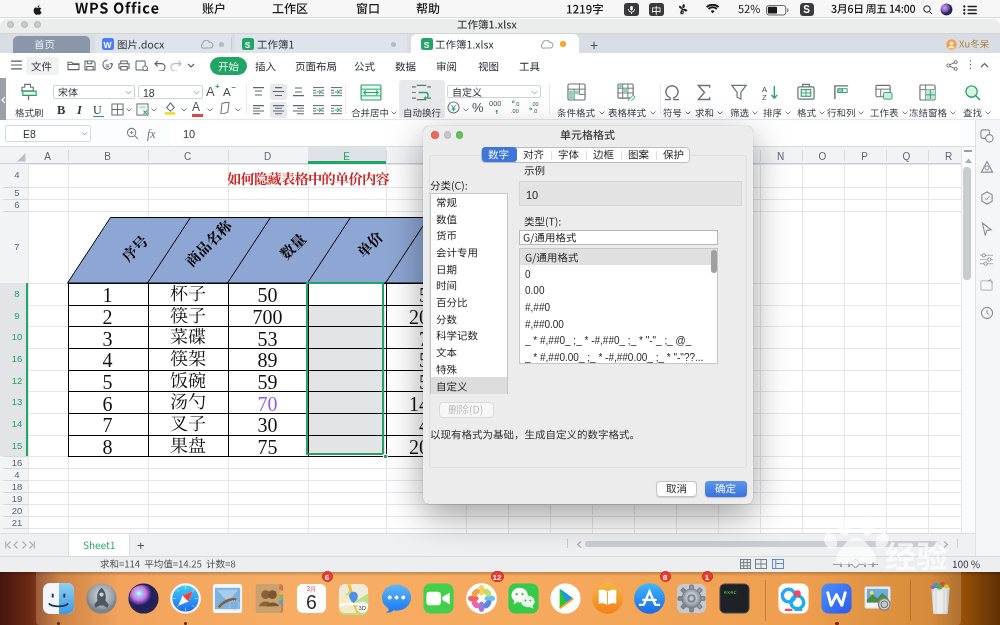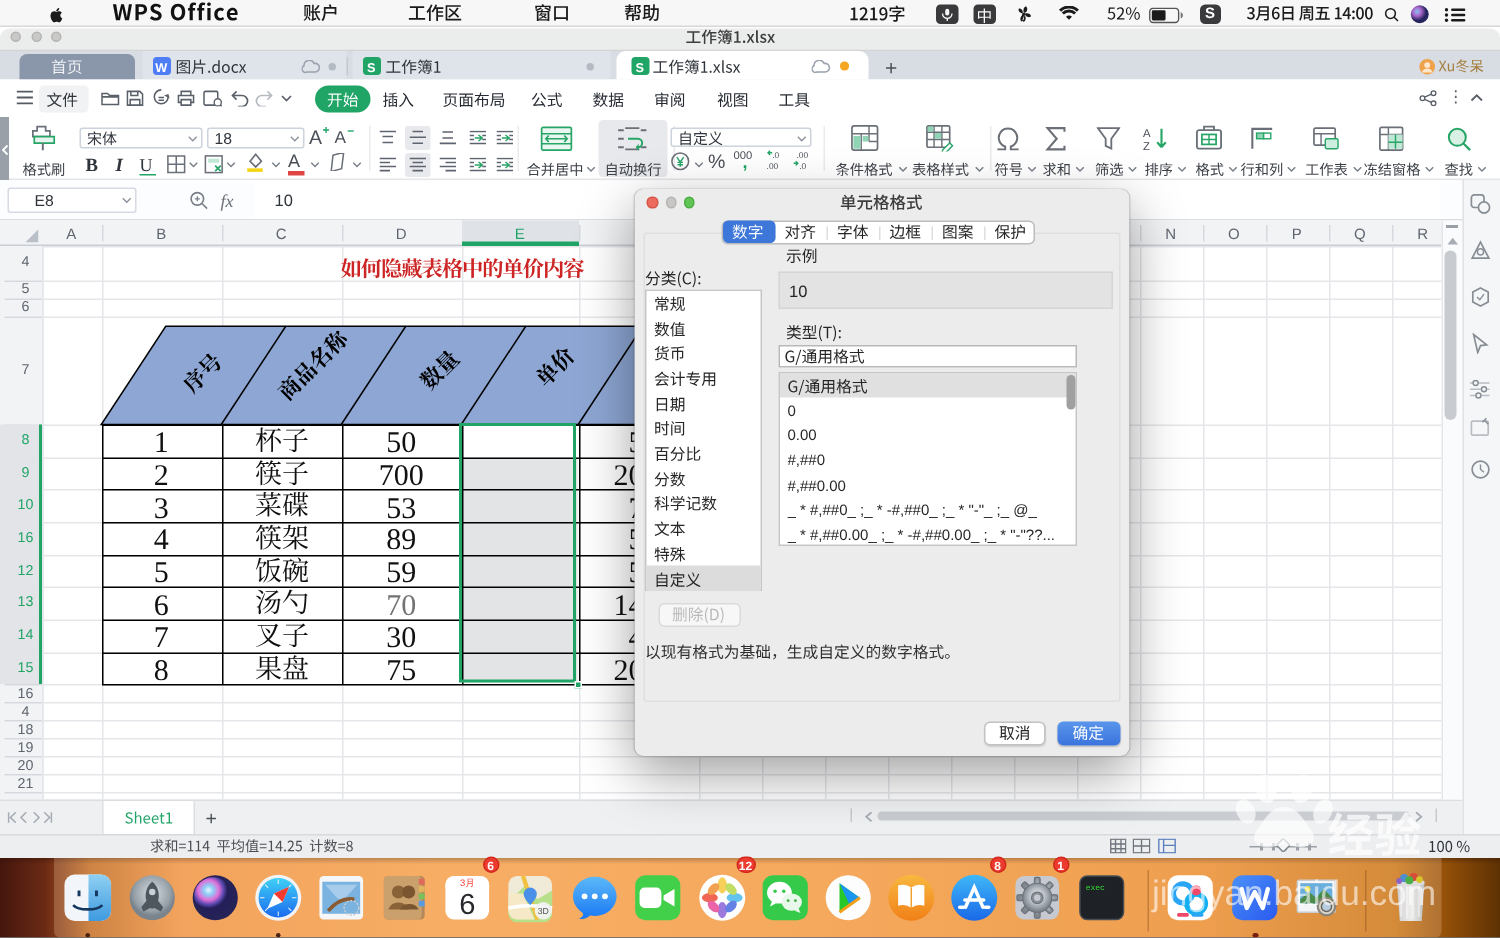--- a/index.html
+++ b/index.html
@@ -1115,21 +1115,21 @@
     </svg>
     <div style="position:absolute;left:267.5px;top:370.9px;transform:translateX(-50%);font:normal 20px 'Liberation Serif',serif;color:#111;white-space:pre;">59</div>
     <div style="position:absolute;right:571px;top:370.9px;font:normal 20px 'Liberation Serif',serif;color:#111;white-space:pre">5</div>
     <div style="position:absolute;left:107.5px;top:392.5px;transform:translateX(-50%);font:normal 20px 'Liberation Serif',serif;color:#111;white-space:pre;">6</div>
     <svg style="position:absolute;left:169.5px;top:390.3px;overflow:visible" width="36.0" height="24.3">
       <g fill="#111" transform="translate(0 18.0)">
         <use href="#g135" transform="translate(0.0 0) scale(0.018000 -0.018000)"></use>
         <use href="#g136" transform="translate(18.0 0) scale(0.018000 -0.018000)"></use>
       </g>
     </svg>
-    <div style="position:absolute;left:267.5px;top:392.5px;transform:translateX(-50%);font:normal 20px 'Liberation Serif',serif;color:#737373;white-space:pre;">70</div>
+    <div style="position:absolute;left:267.5px;top:392.5px;transform:translateX(-50%);font:normal 20px 'Liberation Serif',serif;color:#8b5cf6;white-space:pre;">70</div>
     <div style="position:absolute;right:571px;top:392.5px;font:normal 20px 'Liberation Serif',serif;color:#111;white-space:pre">14</div>
     <div style="position:absolute;left:107.5px;top:414.2px;transform:translateX(-50%);font:normal 20px 'Liberation Serif',serif;color:#111;white-space:pre;">7</div>
     <svg style="position:absolute;left:169.5px;top:412.1px;overflow:visible" width="36.0" height="24.3">
       <g fill="#111" transform="translate(0 18.0)">
         <use href="#g137" transform="translate(0.0 0) scale(0.018000 -0.018000)"></use>
         <use href="#g128" transform="translate(18.0 0) scale(0.018000 -0.018000)"></use>
       </g>
     </svg>
     <div style="position:absolute;left:267.5px;top:414.2px;transform:translateX(-50%);font:normal 20px 'Liberation Serif',serif;color:#111;white-space:pre;">30</div>
     <div style="position:absolute;right:571px;top:414.2px;font:normal 20px 'Liberation Serif',serif;color:#111;white-space:pre">4</div>
@@ -1776,13 +1776,12 @@
         <ellipse cx="58" cy="27" rx="6" ry="8.5" transform="rotate(26 58 27)"></ellipse>
 <path d="M32 24c9 0 12 7.5 16.5 13 4 5 5.5 10.5-1 13-5.5 2.2-10-.8-15.5-.8s-10 3-15.5.8c-6.5-2.5-5-8-1-13 4.5-5.5 7.5-13 16.5-13z"></path>
       </g>
     </svg>
     <svg style="position:absolute;left:885.0px;top:537.0px;overflow:visible" width="62.5" height="41.9">
       <g fill="rgba(255,255,255,0.72)" transform="translate(0 31.0)">
         <use href="#g214" transform="translate(0.0 0) scale(0.031000 -0.031000)"></use>
         <use href="#g215" transform="translate(31.5 0) scale(0.031000 -0.031000)"></use>
       </g>
     </svg>
-    <div style="position:absolute;left:768px;top:582px;font:normal 23.5px 'Liberation Sans',sans-serif;color:rgba(255,255,255,0.6);white-space:pre;">jingyan.baidu.com</div>
   </div>
 </body></html>

